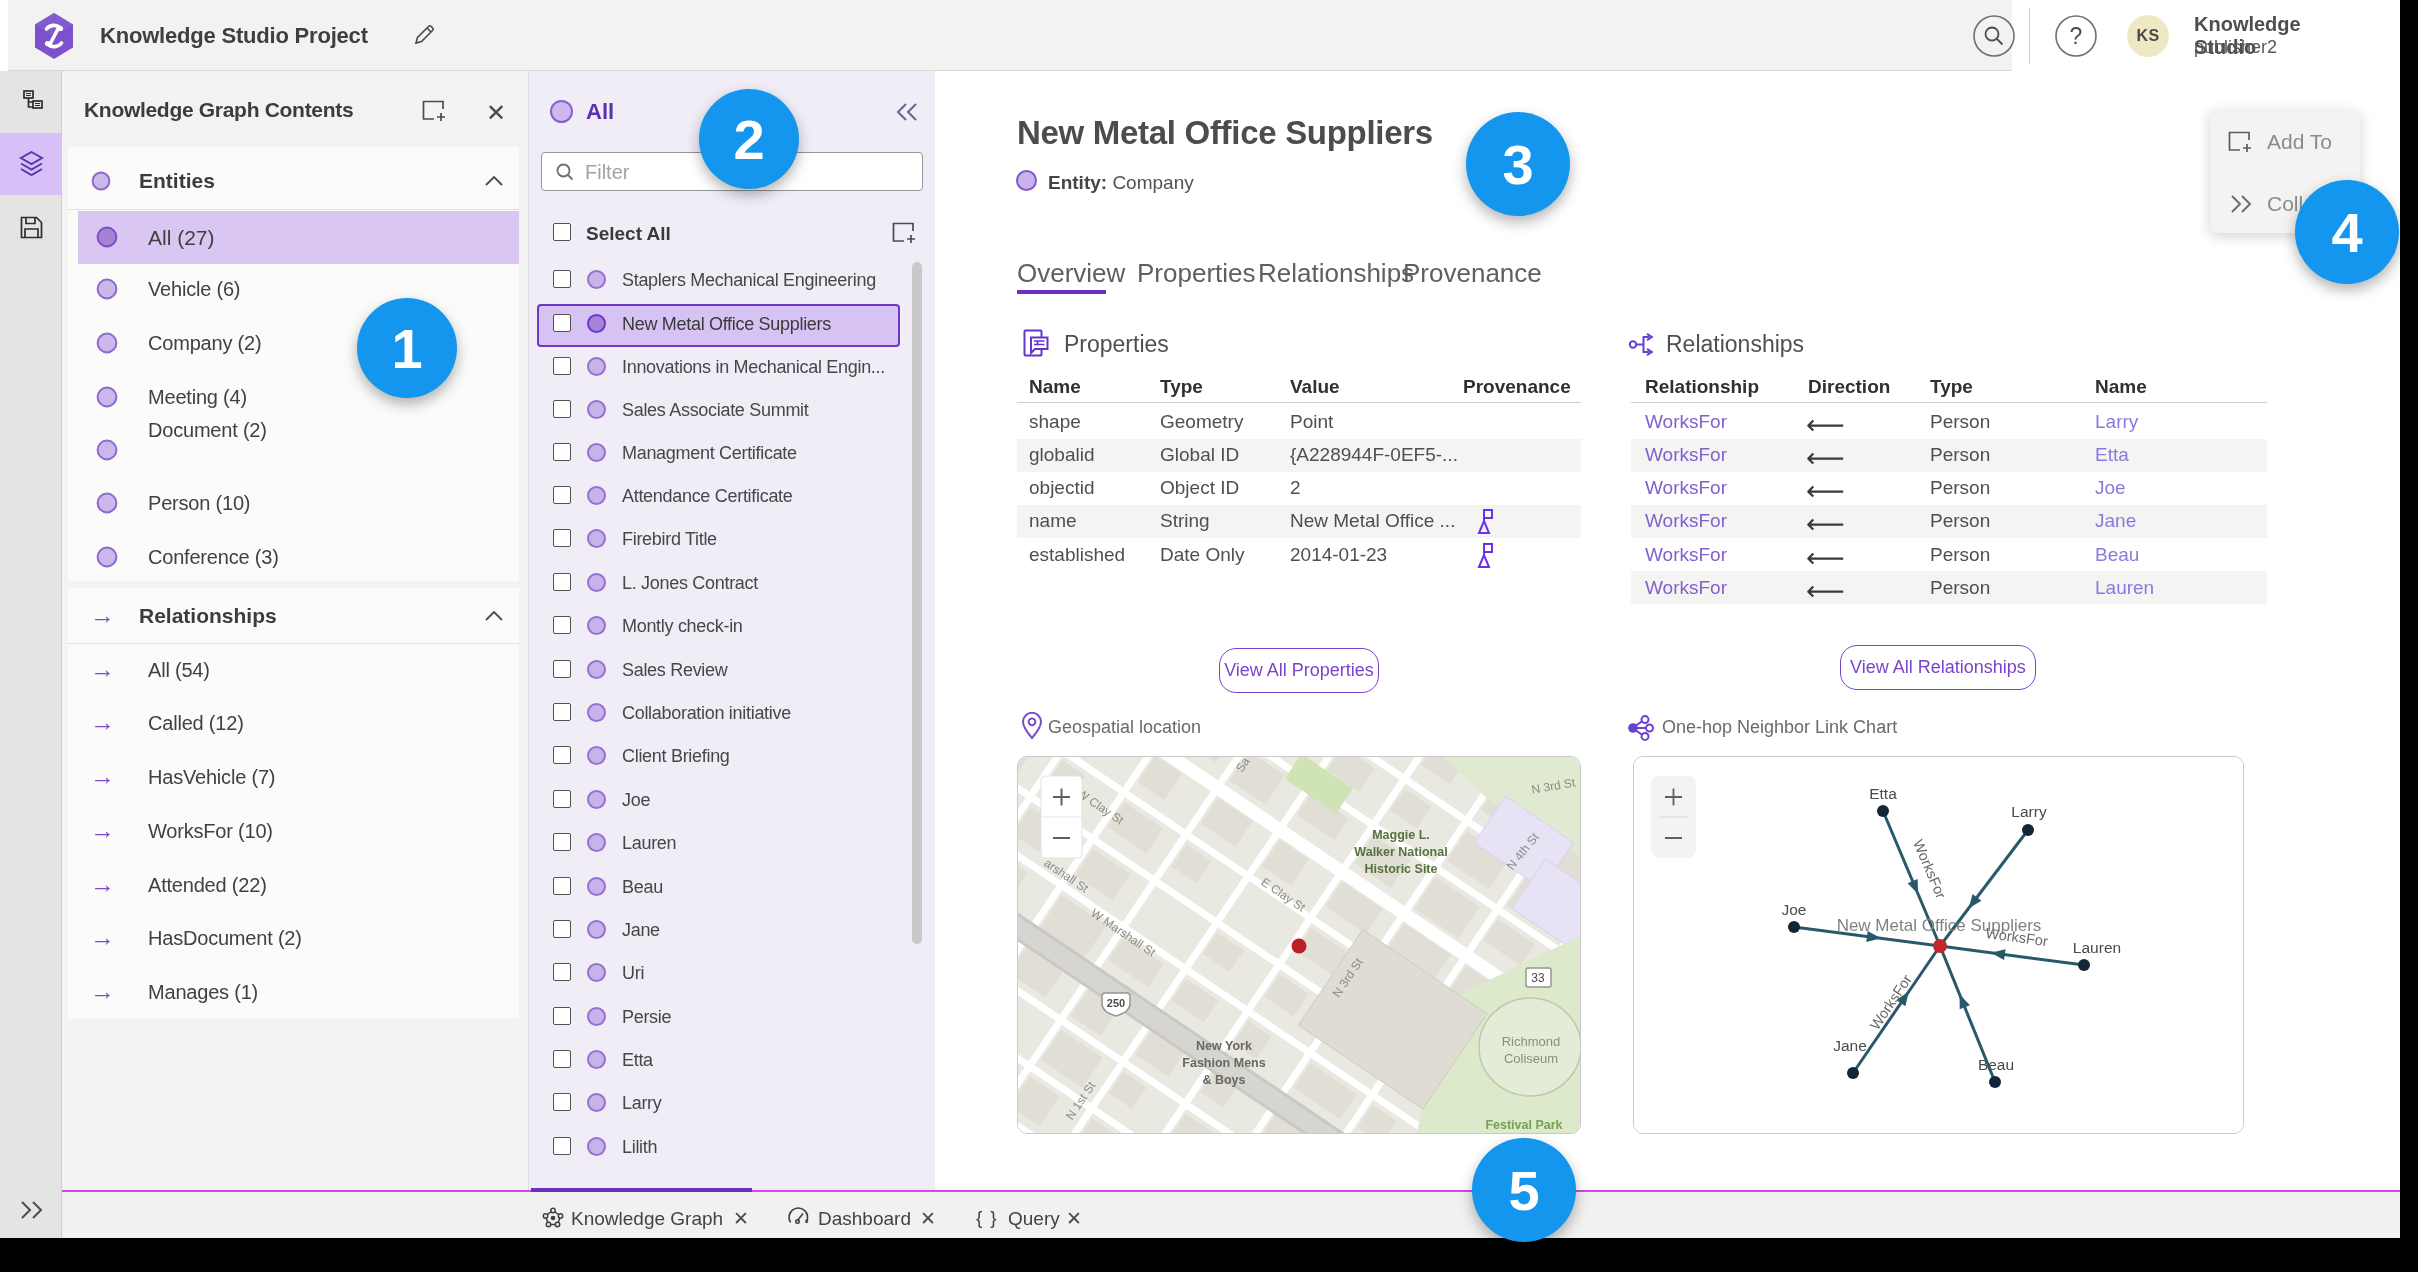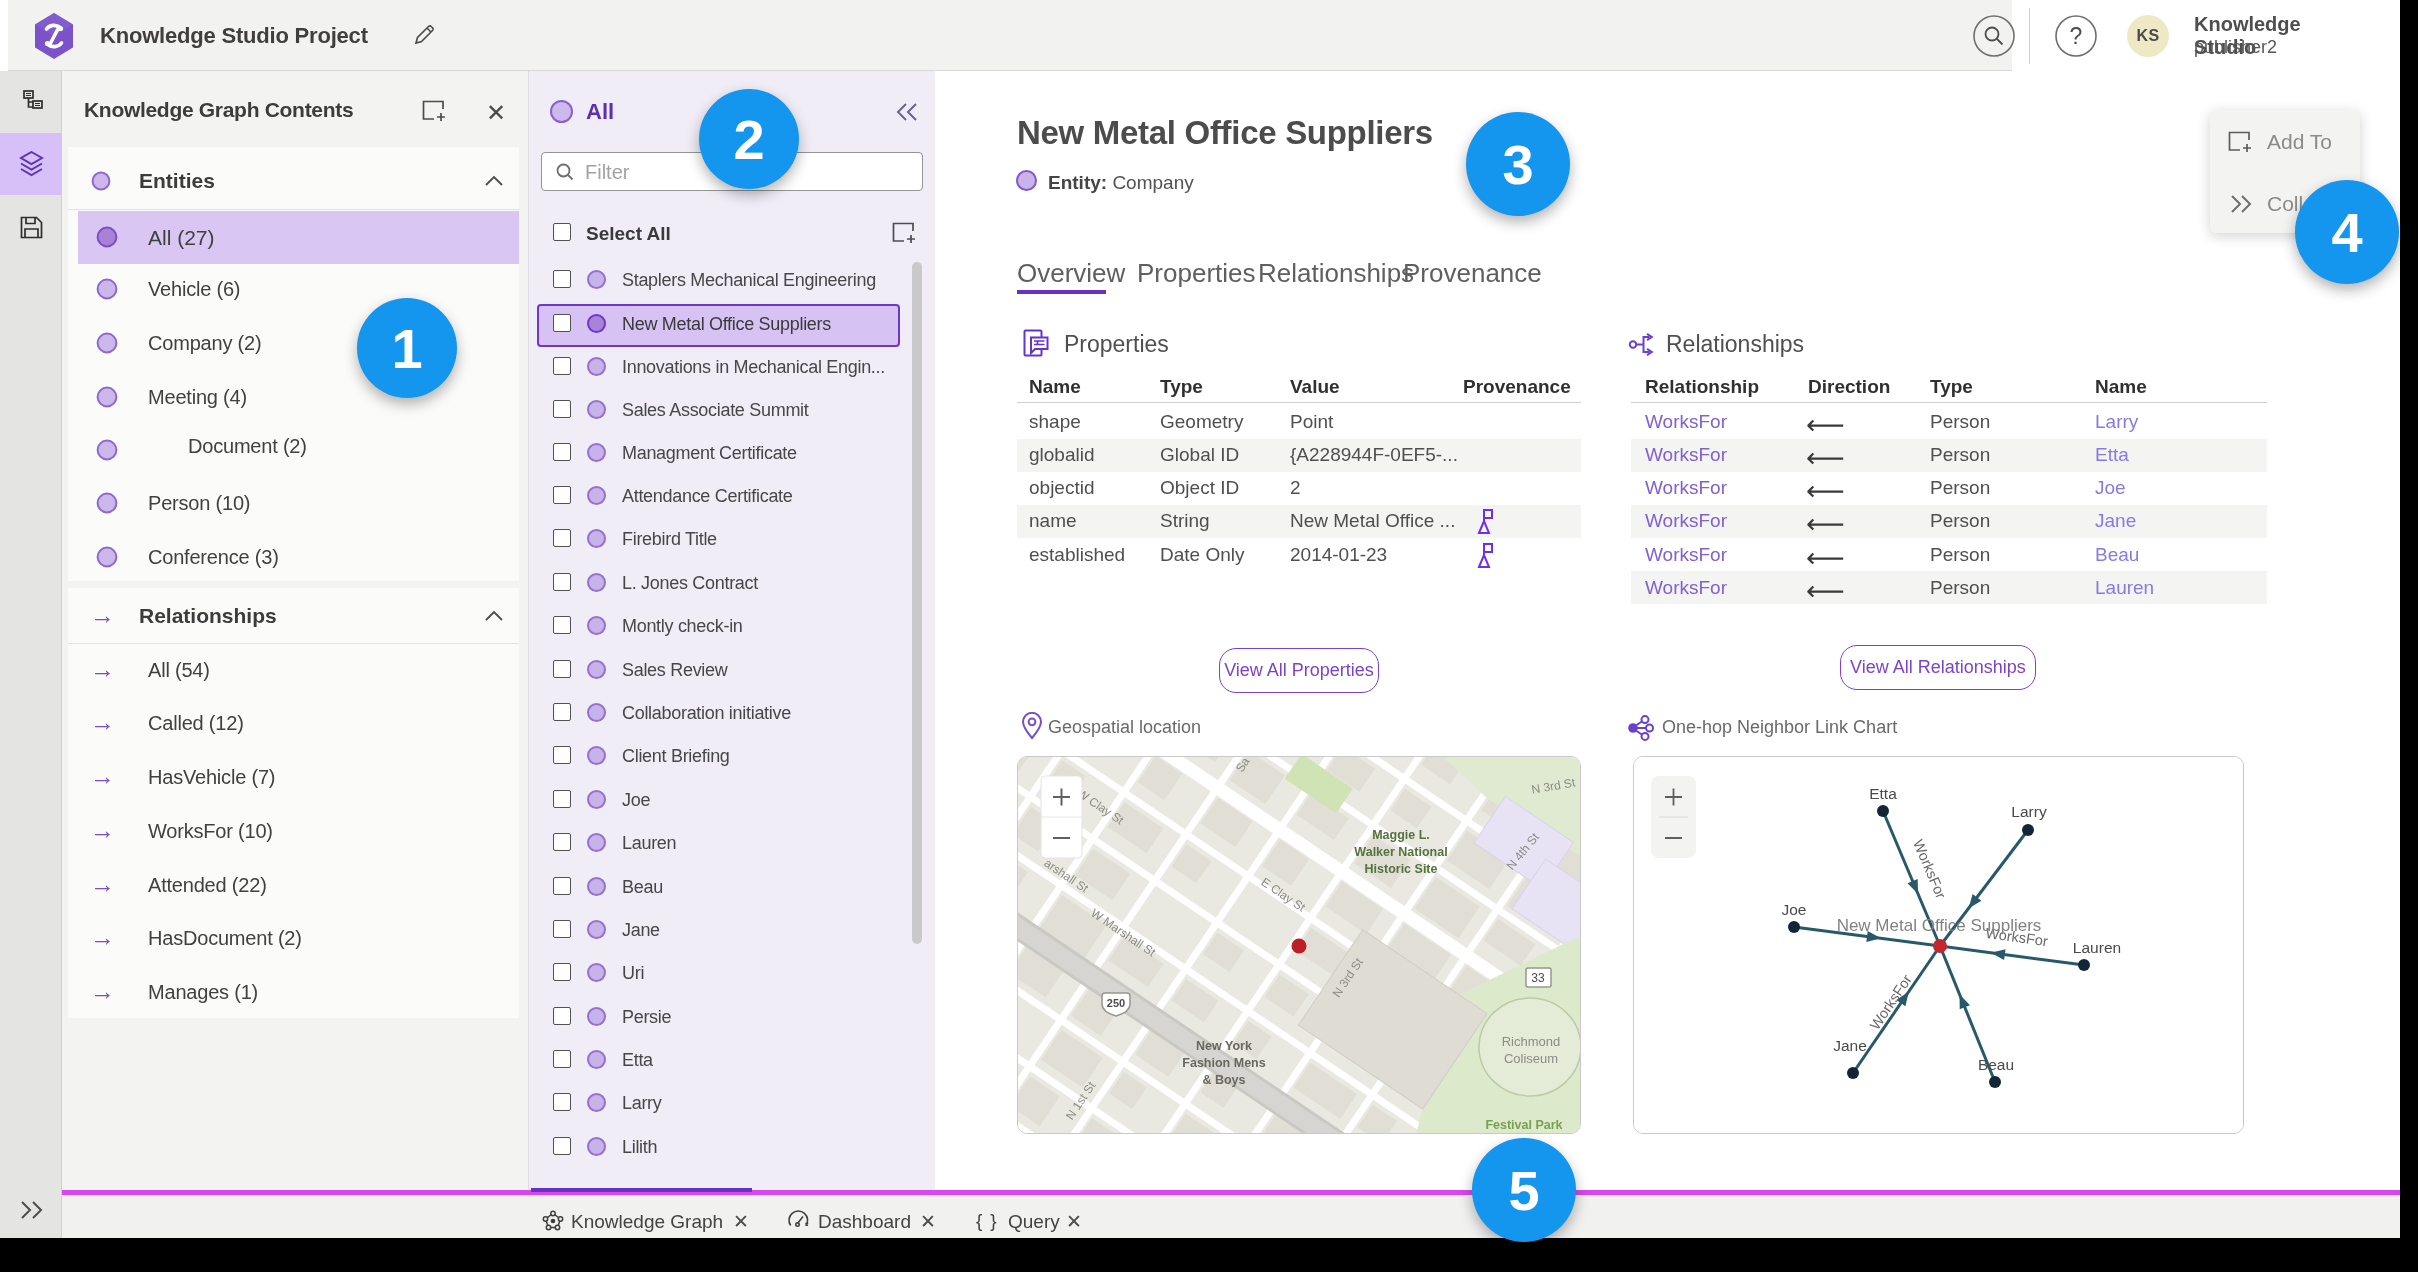--- a/index.html
+++ b/index.html
@@ -11,21 +11,21 @@
   #header { position:absolute; left:8px; top:0; width:2004px; height:71px; background:#f2f2f1; border-bottom:1px solid #d8d8d8; }
   
   #rail { position:absolute; left:0; top:71px; width:62px; height:1167px; background:#e4e4e3; border-right:1px solid #cfcfcf; z-index:3; }
   
   #kgpanel { position:absolute; left:62px; top:71px; width:466px; height:1119px; background:#f3f3f2; }
   
   #panel2 { position:absolute; left:528px; top:71px; width:407px; height:1119px; background:#f0edf6; border-left:1px solid #dcdce2; }
   
   #main { position:absolute; left:935px; top:71px; width:1465px; height:1119px; background:#ffffff; }
   
-  #tabbar { position:absolute; left:0; top:1190px; width:2400px; height:48px; background:#f1f1f0; border-top:5px solid #d946ef; }
+  #tabbar { position:absolute; left:0; top:1190px; width:2400px; height:48px; background:#f1f1f0; border-top:2px solid #d946ef; }
   .blk { position:absolute; background:#000; }
   .circle { position:absolute; border-radius:50%; background:#1495ee; color:#fff; display:flex; align-items:center; justify-content:center; font-weight:bold; box-shadow:0 6px 14px rgba(0,0,0,0.3); z-index:50; }
   .card { position:absolute; background:#fbfbfa; }
   .ecirc { left:34px; width:22px; height:22px; }
   .erow { left:86px; font-size:20px; color:#414141; letter-spacing:-0.2px; }
   .rarr { left:28px; font-size:25px; color:#7a4ec9; line-height:25px; }
   .p2row { position:absolute; font-size:18px; color:#474747; letter-spacing:-0.3px; }
   .cb { position:absolute; width:18px; height:18px; border:1.5px solid #525252; border-radius:2px; background:#fff; }
   .pcirc { position:absolute; width:19px; height:19px; border-radius:50%; background:#c8b2ea; border:2px solid #9471cf; }
   .tab { top:187px; font-size:26px; color:#5f5f5f; }
@@ -125,21 +125,21 @@
         <circle cx="11" cy="11" r="9.4" fill="#cbb7e9" stroke="#8d68cf" stroke-width="2"></circle>
       </svg>
     <div class="abs erow" style="top:261px;">Company (2)</div>
     <svg class="abs ecirc" style="top:315px;">
         <circle cx="11" cy="11" r="9.4" fill="#cbb7e9" stroke="#8d68cf" stroke-width="2"></circle>
       </svg>
     <div class="abs erow" style="top:315px;">Meeting (4)</div>
     <svg class="abs ecirc" style="top:368px;">
         <circle cx="11" cy="11" r="9.4" fill="#cbb7e9" stroke="#8d68cf" stroke-width="2"></circle>
       </svg>
-    <div class="abs erow" style="top:364px;margin-left:40px;">Document (2)</div>
+    <div class="abs erow" style="top:348px;">Document (2)</div>
     <svg class="abs ecirc" style="top:421px;">
         <circle cx="11" cy="11" r="9.4" fill="#cbb7e9" stroke="#8d68cf" stroke-width="2"></circle>
       </svg>
     <div class="abs erow" style="top:421px;">Person (10)</div>
     <svg class="abs ecirc" style="top:475px;">
         <circle cx="11" cy="11" r="9.4" fill="#cbb7e9" stroke="#8d68cf" stroke-width="2"></circle>
       </svg>
     <div class="abs erow" style="top:475px;">Conference (3)</div>
     <div class="abs" style="left:28px;top:530px;font-size:25px;color:#7a4ec9;">→</div>
     <div class="abs" style="left:77px;top:533px;font-size:21px;font-weight:600;color:#3c3c3c;">Relationships</div>

